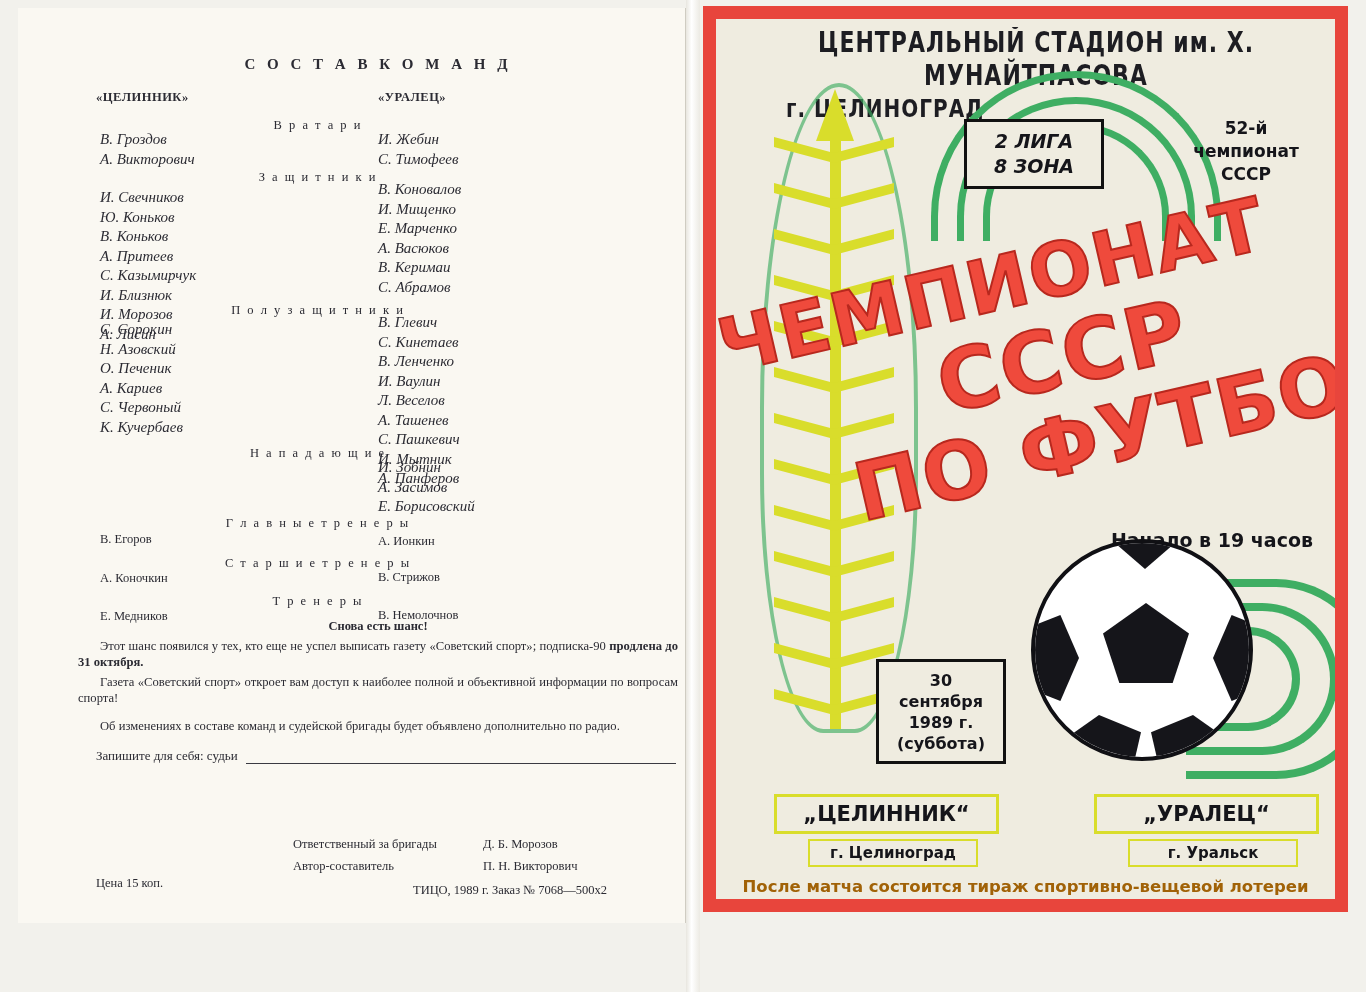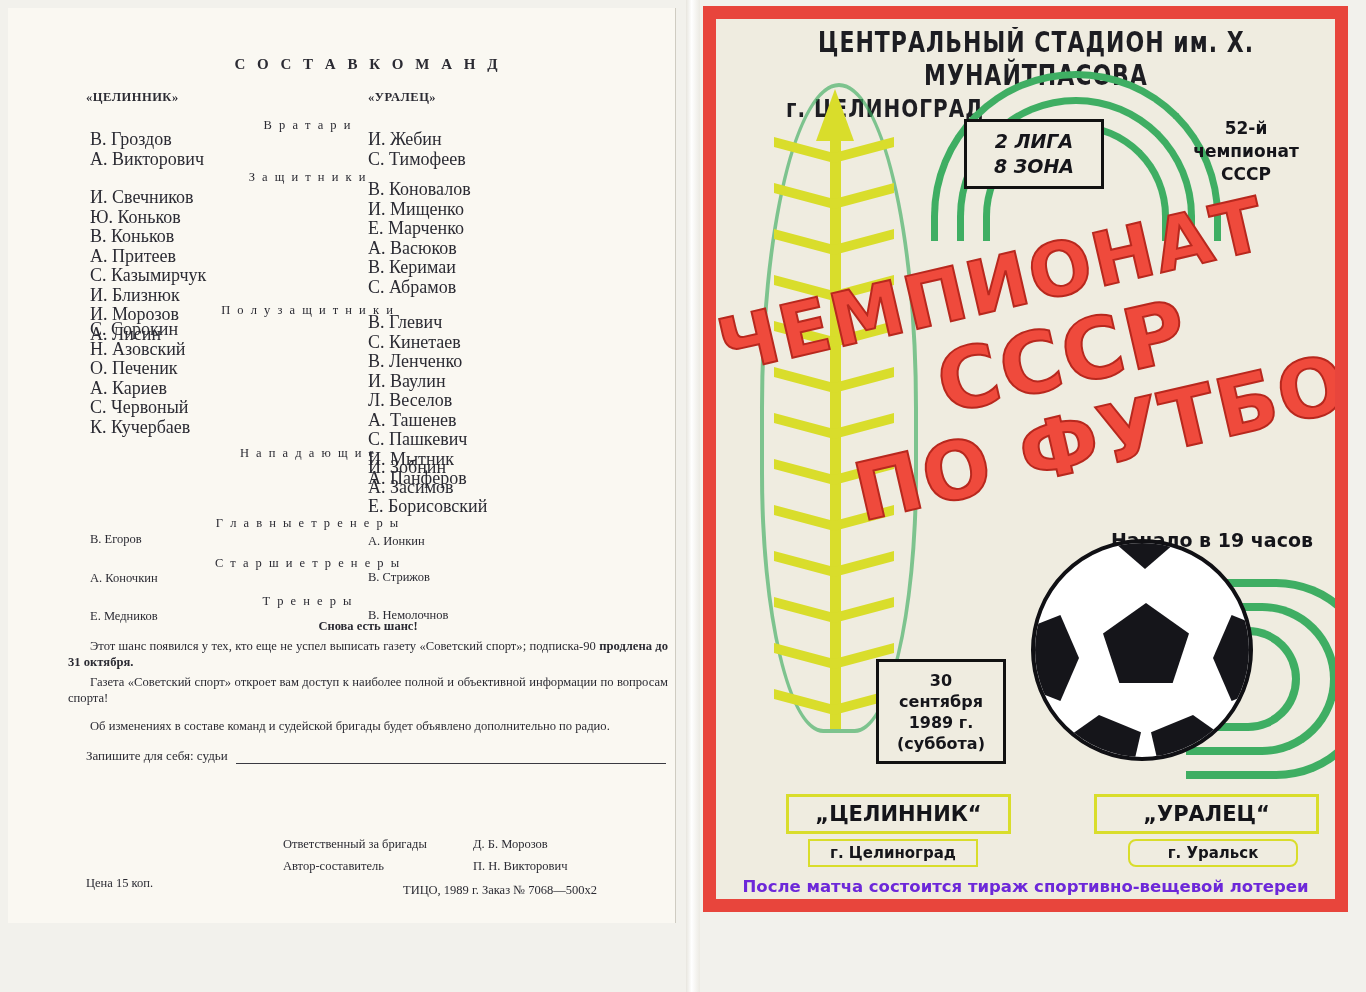--- a/index.html
+++ b/index.html
@@ -10,40 +10,40 @@
     font-family:"Liberation Serif", serif;
     position:relative;
     overflow:hidden;
   }
   .page {
     position:absolute; left:0; top:0; width:1366px; height:992px;
     background:#f2f1ec;
   }
   
   .left-page {
-    position:absolute; left:8px; top:8px; width:668px; height:915px;
+    position:absolute; left:18px; top:8px; width:668px; height:915px;
     background:#faf8f2;
     border-right:1px solid #cfccc2;
   }
   .left-inner { position:absolute; left:60px; top:10px; width:600px; height:900px; color:#2b2b33; }
 
   .roster-title {
     text-align:center;
     font-size:15px; letter-spacing:4px; font-weight:bold;
     margin-top:38px;
   }
   .team-head { position:absolute; font-size:12.5px; font-weight:bold; letter-spacing:0.5px; }
   .team-head.home { left:18px; top:72px; }
   .team-head.away { left:300px; top:72px; }
 
   .sect-label {
     position:absolute; font-size:12.5px; letter-spacing:2px; text-align:center;
     width:260px; left:110px;
   }
-  .col { position:absolute; font-size:18px; line-height:19.5px; }
+  .col { position:absolute; font-size:15px; line-height:19.5px;font-style:italic; }
   .col.home { left:22px; width:240px; }
   .col.away { left:300px; width:240px; }
   .col div { white-space:nowrap; }
 
   .single-row { position:absolute; font-size:12.5px; }
 
   .promo {
     position:absolute; left:0; top:600px; width:600px; font-size:12.6px; line-height:16px;
   }
   .promo .ptitle { text-align:center; font-weight:bold; font-size:12.5px; }
@@ -181,34 +181,34 @@
     font-family:"DejaVu Sans", sans-serif; font-weight:bold; font-size:16px; color:#15151a;
     line-height:21px; text-align:center;
   }
 
   .team-box {
     position:absolute; width:225px; height:40px;
     border:3px solid #d9dd2b; background:#efece0;
     display:flex; align-items:center; justify-content:center;
     font-family:"DejaVu Sans", sans-serif; font-weight:bold; font-size:21px; color:#15151a;
   }
-  .team-box.home { left:70px; top:775px; }
+  .team-box.home { left:58px; top:775px; }
   .team-box.away { left:378px; top:775px; }
   .city-box {
     position:absolute; width:170px; height:28px;
     border:2px solid #d9dd2b; background:#efece0;
     display:flex; align-items:center; justify-content:center;
     font-family:"DejaVu Sans", sans-serif; font-weight:bold; font-size:15px; color:#15151a;
   }
   .city-box.home { left:92px; top:820px; }
-  .city-box.away { left:412px; top:820px;border-radius:8px; }
+  .city-box.away { left:412px; top:820px; }
 
   .lottery {
     position:absolute; left:0; top:858px; width:100%; text-align:center;
-    font-family:"DejaVu Sans", sans-serif; font-weight:bold; font-size:16.5px; color:#6d28d9;
+    font-family:"DejaVu Sans", sans-serif; font-weight:bold; font-size:16.5px; color:#a16207;
   }
 </style>
 </head>
 <body>
 
 <div class="page">
 
   <div class="left-page">
     <div class="left-inner">
 

